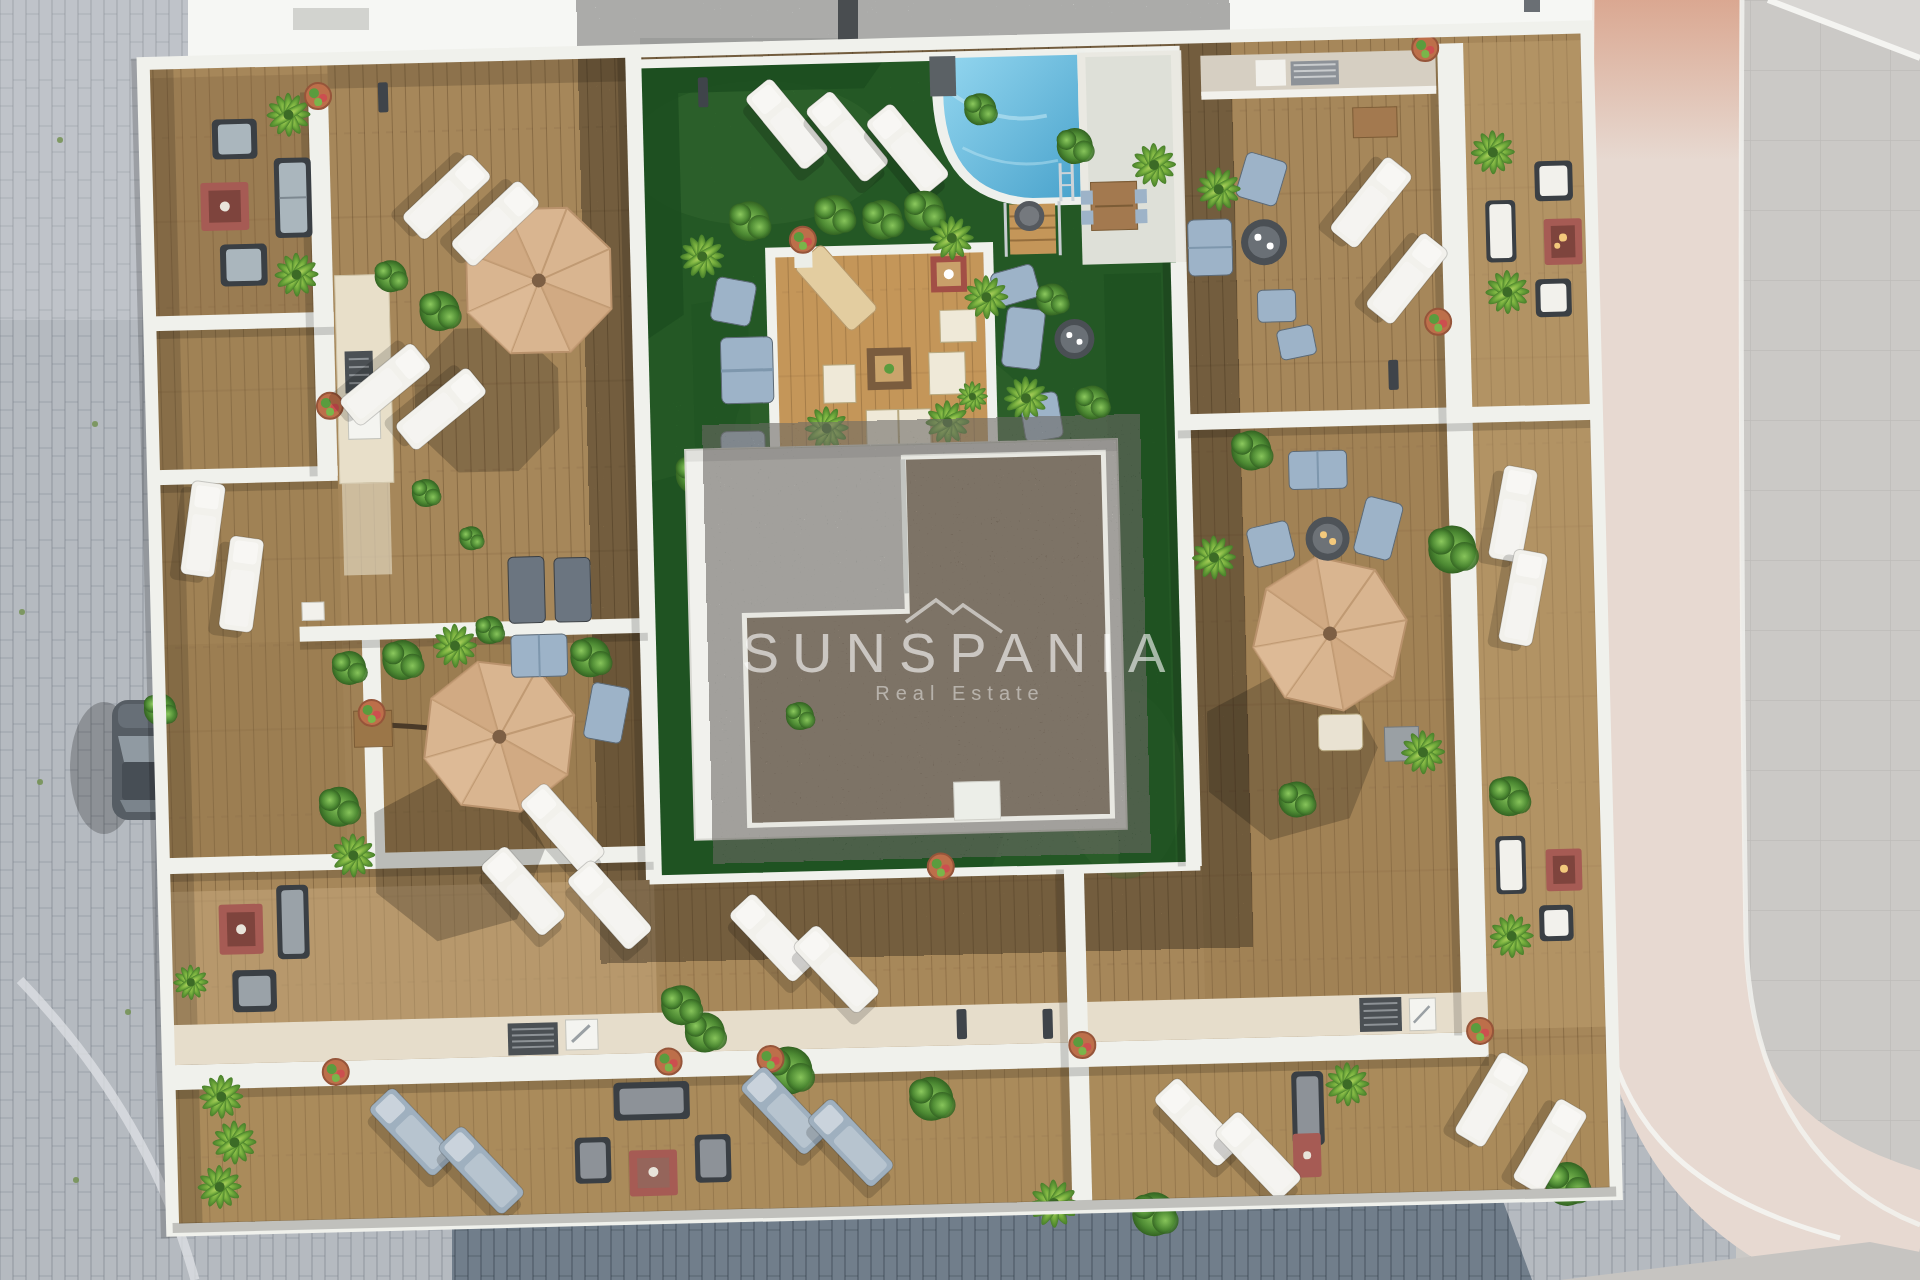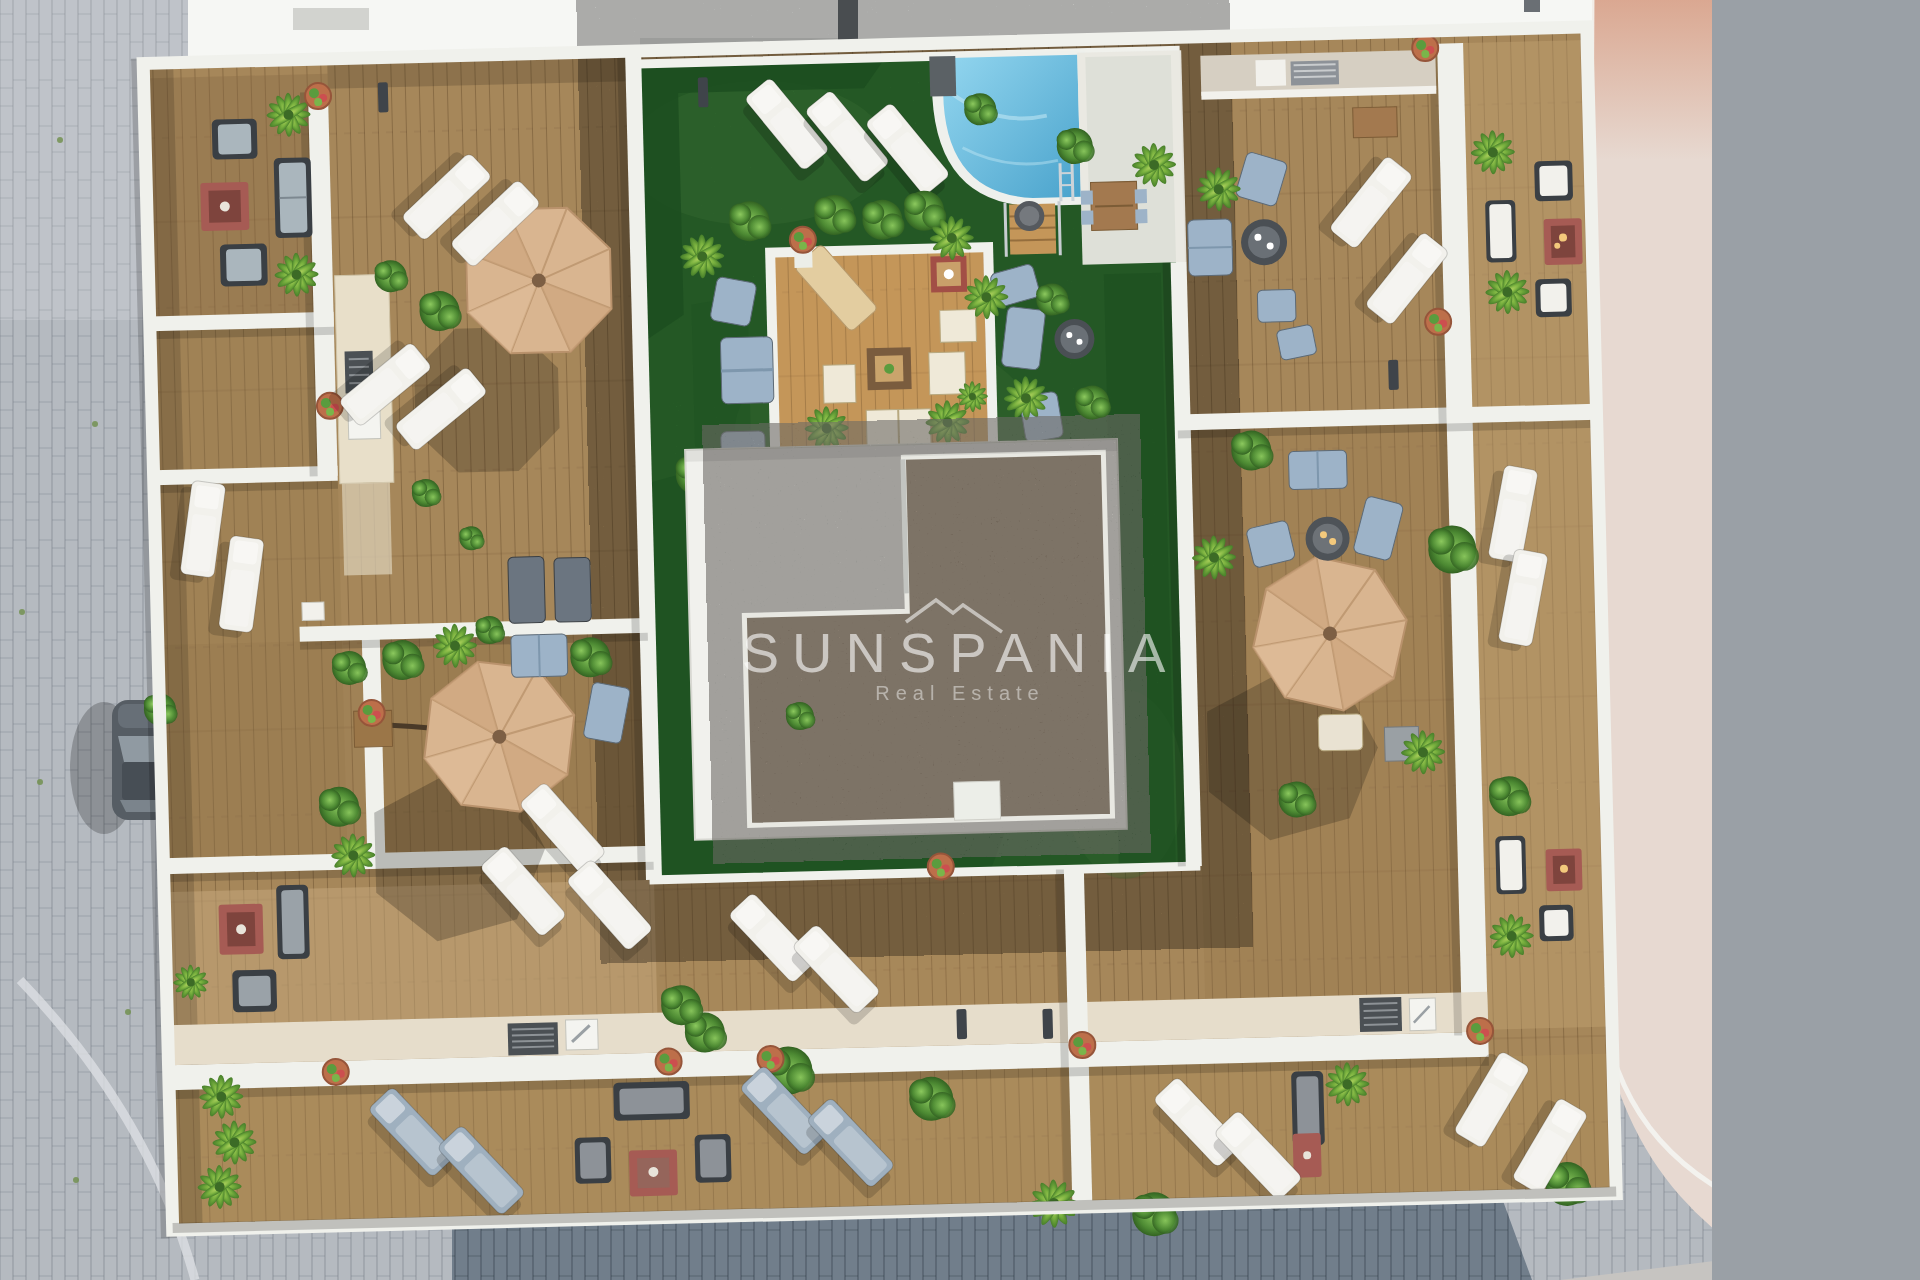--- a/index.html
+++ b/index.html
@@ -1,16 +1,16 @@
 <!DOCTYPE html>
 <html style="--pavement: #b5bac0; --pavement_dark: #717e8b; --road: #e7d9d1; --road_warm: #d89f86; --sidewalk: #cbc9c6; --building: #f6f7f4; --wall: #f0f1ec; --wood: #a6875a; --wood_light: #c5a77c; --wood_dark: #7a6342; --pergola_wood: #c49659; --grass: #357f36; --grass_dark: #1c4e20; --grass_light: #4f9a48; --pool_light: #93d6ef; --pool_deep: #4aa3cc; --gravel: #97806a; --umbrella: #d9b590; --umbrella_alt: #cda47c; --furniture_white: #f2f1ec; --furniture_blue: #9db3c8; --furniture_gray: #8d9298; --table_red: #a65b54; --plant_green: #5a9c3e; --pot_terracotta: #bd6f4a; --car_gray: #565d64;"><head>
 <meta charset="utf-8">
 <style>
   html,body{margin:0;padding:0;background:#9aa0a6;font-family:"Liberation Sans",sans-serif;}
-  #stage{position:relative;width:1712px;height:1280px;overflow:hidden;background:var(--pavement,#b5bac0);}
+  #stage{position:relative;width:1920px;height:1280px;overflow:hidden;background:var(--pavement,#b5bac0);}
   svg{display:block}
   text{font-family:"Liberation Sans","DejaVu Sans",sans-serif;}
   .wm-big{font-size:56px;letter-spacing:13px;fill:#ffffff;fill-opacity:.60;}
   .wm-small{font-size:20px;letter-spacing:6px;fill:#ffffff;fill-opacity:.45;}
 </style>
 </head>
 <body>
 
 <div id="stage">
 <svg width="1920" height="1280" viewBox="0 0 1920 1280">

